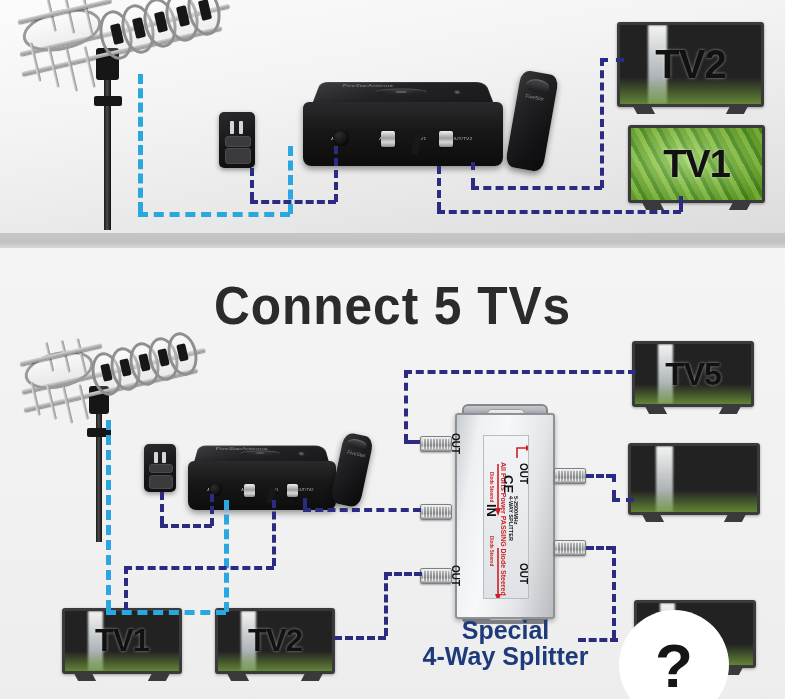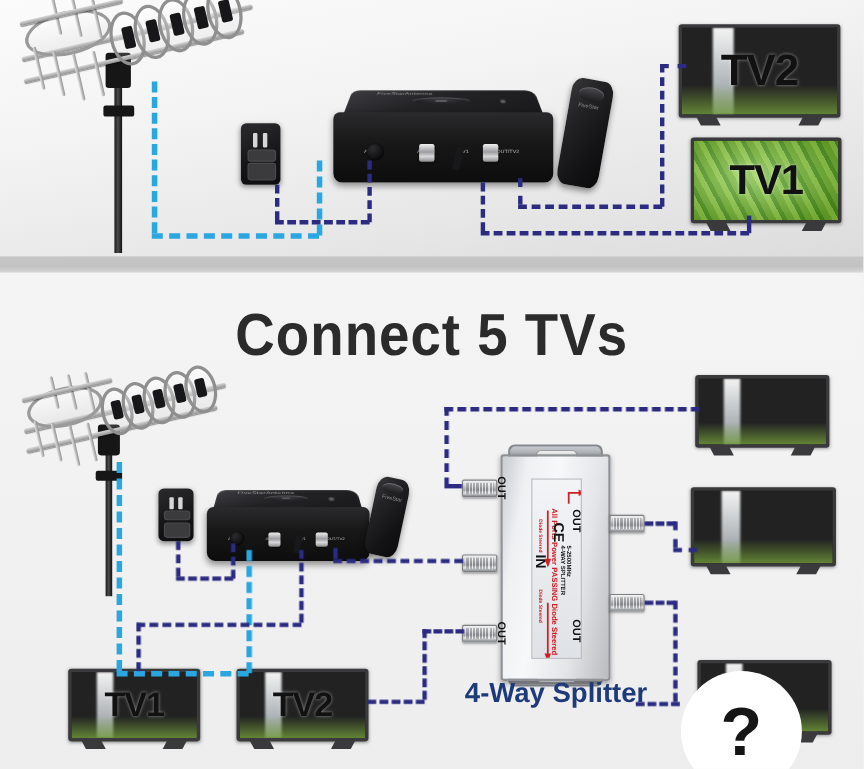--- a/index.html
+++ b/index.html
@@ -518,26 +518,28 @@
 
     <div class="sp-port" style="left:2px;top:32px;"></div>
     <div class="sp-port" style="left:2px;top:100px;"></div>
     <div class="sp-port" style="left:2px;top:164px;"></div>
 
     <div class="sp-port" style="right:2px;top:64px;"></div>
     <div class="sp-port" style="right:2px;top:136px;"></div>
   </div>
 
   <div id="splitter-caption" style="left:398px;top:618px;width:215px;">
+    <div>Special</div>
     <div>4-Way Splitter</div>
   </div>
 
   <div class="tv" style="left:632px;top:341px;width:122px;height:66px;">
     <div class="bezel">
       <div class="screen scr-scenic"></div>
+      <div class="label" style="font-size:32px;">TV5</div>
     </div>
     <div class="foot l"></div>
     <div class="foot r"></div>
   </div>
 
   <div class="tv" style="left:628px;top:443px;width:132px;height:72px;">
     <div class="bezel">
       <div class="screen scr-scenic"></div>
     </div>
     <div class="foot l"></div>

